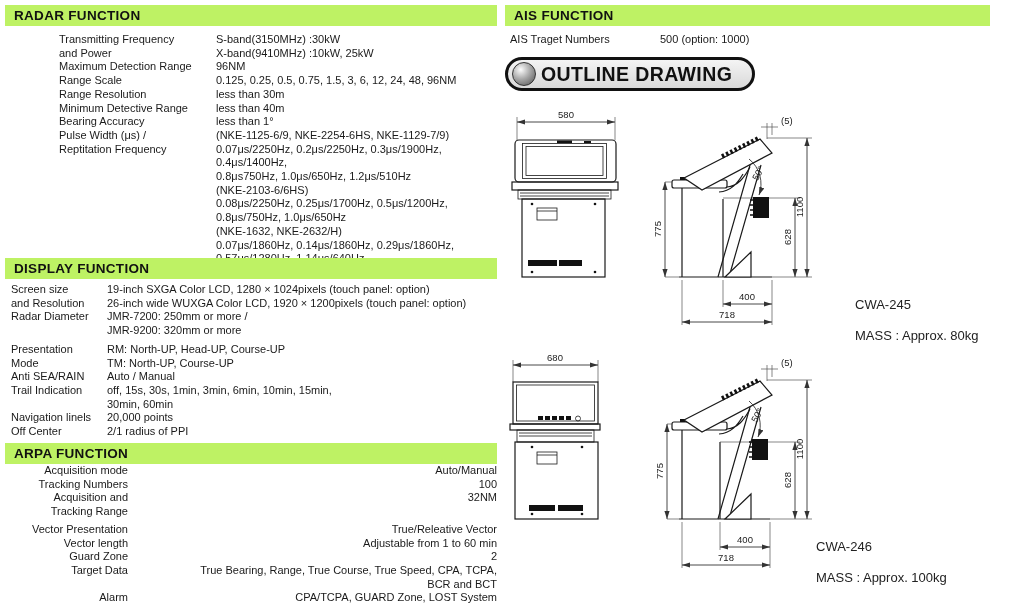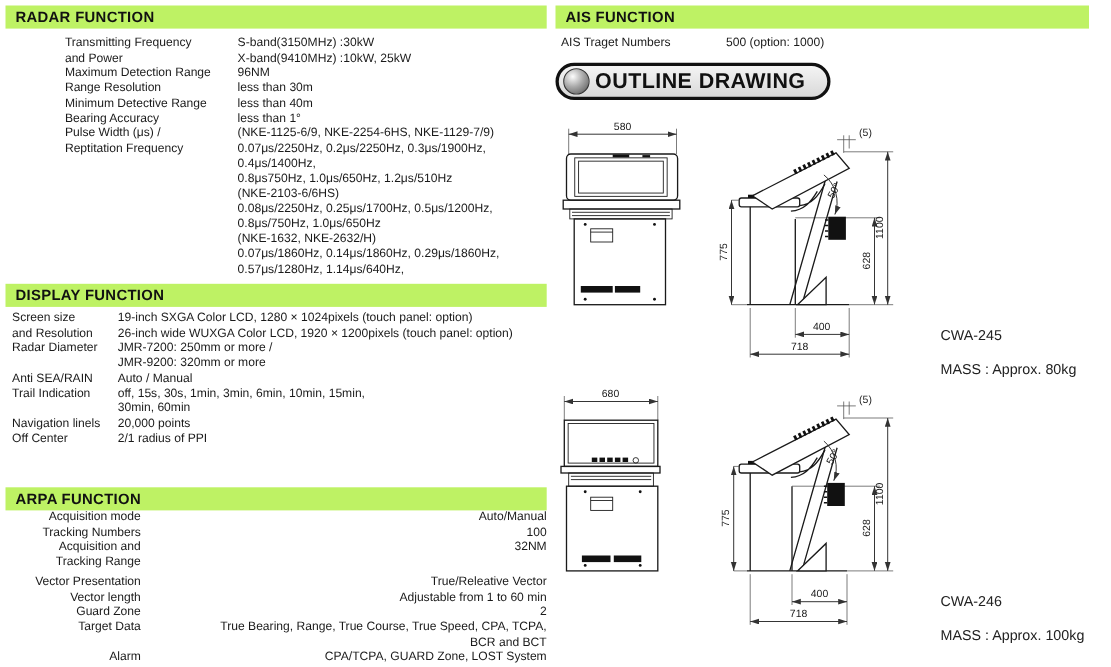--- a/index.html
+++ b/index.html
@@ -50,20 +50,24 @@
         <div class="lbl">Transmitting Frequency
 and Power</div>
         <div class="val">S-band(3150MHz) :30kW
 X-band(9410MHz) :10kW, 25kW</div>
       </div>
     <div class="row">
         <div class="lbl">Maximum Detection Range</div>
         <div class="val">96NM</div>
       </div>
     <div class="row">
+        <div class="lbl">Range Scale</div>
+        <div class="val">0.125, 0.25, 0.5, 0.75, 1.5, 3, 6, 12, 24, 48, 96NM</div>
+      </div>
+    <div class="row">
         <div class="lbl">Range Resolution</div>
         <div class="val">less than 30m</div>
       </div>
     <div class="row">
         <div class="lbl">Minimum Detective Range</div>
         <div class="val">less than 40m</div>
       </div>
     <div class="row">
         <div class="lbl">Bearing Accuracy</div>
         <div class="val">less than 1°</div>
@@ -88,20 +92,26 @@
     <div class="row">
         <div class="lbl">Screen size
 and Resolution</div>
         <div class="val">19-inch SXGA Color LCD, 1280 × 1024pixels (touch panel: option)
 26-inch wide WUXGA Color LCD, 1920 × 1200pixels (touch panel: option)</div>
       </div>
     <div class="row">
         <div class="lbl">Radar Diameter</div>
         <div class="val">JMR-7200: 250mm or more /
 JMR-9200: 320mm or more</div>
+      </div>
+    <div class="row gap">
+        <div class="lbl">Presentation
+Mode</div>
+        <div class="val">RM: North-UP, Head-UP, Course-UP
+TM: North-UP, Course-UP</div>
       </div>
     <div class="row">
         <div class="lbl">Anti SEA/RAIN</div>
         <div class="val">Auto / Manual</div>
       </div>
     <div class="row">
         <div class="lbl">Trail Indication</div>
         <div class="val">off, 15s, 30s, 1min, 3min, 6min, 10min, 15min,
 30min, 60min</div>
       </div>
@@ -296,18 +306,18 @@
       <line class="dim" x1="302" y1="35" x2="302" y2="174" marker-start="url(#arr)" marker-end="url(#arr)"></line>
       <text class="dt" x="298" y="104" text-anchor="middle" transform="rotate(-90 298 104)">1100</text>
 
       <path class="ext" d="M215,177 V205 M265,177 V223 M177,177 V223"></path>
       <line class="dim" x1="215" y1="202" x2="265" y2="202" marker-start="url(#arr)" marker-end="url(#arr)"></line>
       <text class="dt" x="240" y="198" text-anchor="middle">400</text>
       <line class="dim" x1="177" y1="220" x2="265" y2="220" marker-start="url(#arr)" marker-end="url(#arr)"></line>
       <text class="dt" x="221" y="216" text-anchor="middle">718</text>
     </g>
   </svg>
-  <div class="model" style="left:855px;top:523px;">
+  <div class="model" style="left:816px;top:523px;">
     <span>CWA-246</span><br>
     <span>MASS : Approx. 100kg</span>
   </div>
 
 </div>
 
 </body></html>

